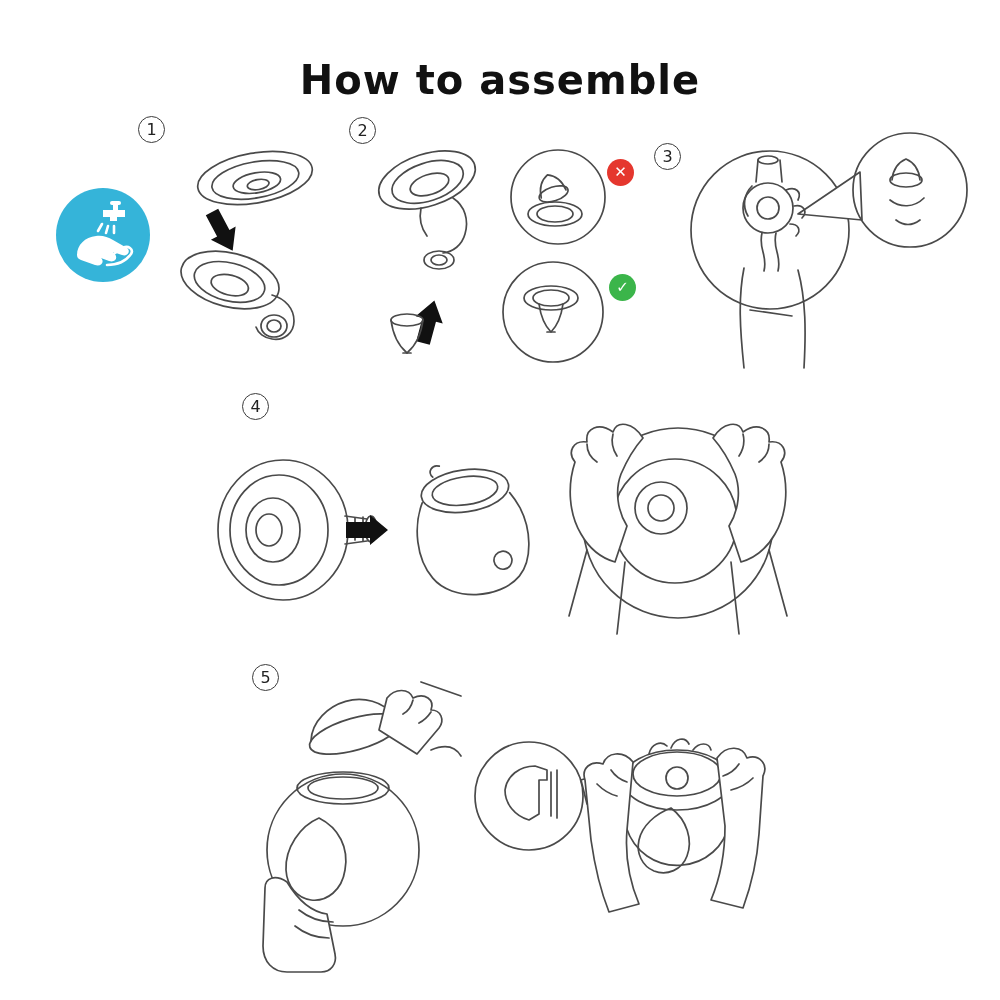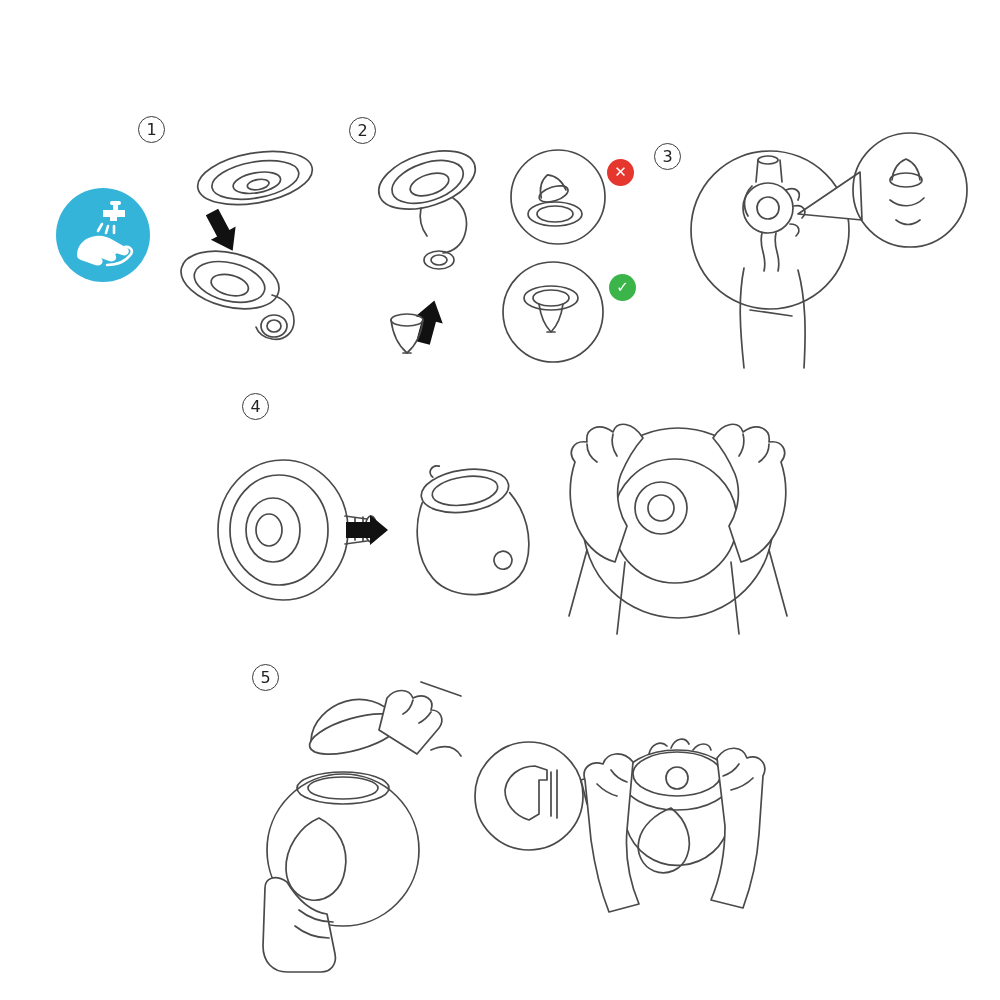--- a/index.html
+++ b/index.html
@@ -36,20 +36,21 @@
   }
   .arrow{fill:#111;stroke:none;}
   .fillwhite{fill:#fff;}
   .washwhite{stroke:#fff;fill:none;stroke-width:2.6;stroke-linecap:round;stroke-linejoin:round;}
 </style>
 </head>
 <body>
 
 <div class="page">
 
+  <h1 class="title">How to assemble</h1>
 
   <div class="stepnum" style="left:138px;top:116px;">1</div>
   <div class="stepnum" style="left:349px;top:117px;">2</div>
   <div class="stepnum" style="left:654px;top:143px;">3</div>
   <div class="stepnum" style="left:242px;top:393px;">4</div>
   <div class="stepnum" style="left:252px;top:664px;">5</div>
 
   <svg style="left:53px;top:185px;" width="100" height="100" viewBox="0 0 100 100">
     <circle cx="50" cy="50" r="47" fill="var(--wash-blue)"></circle>
     <g>

